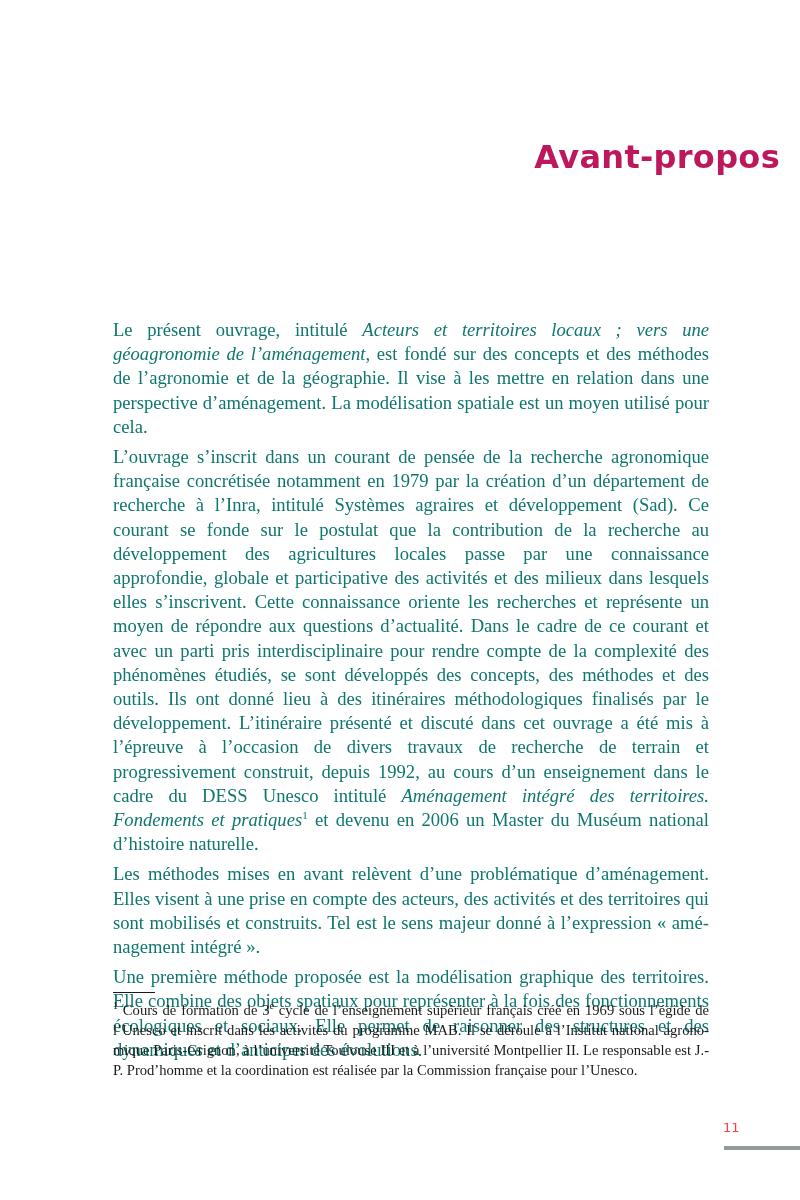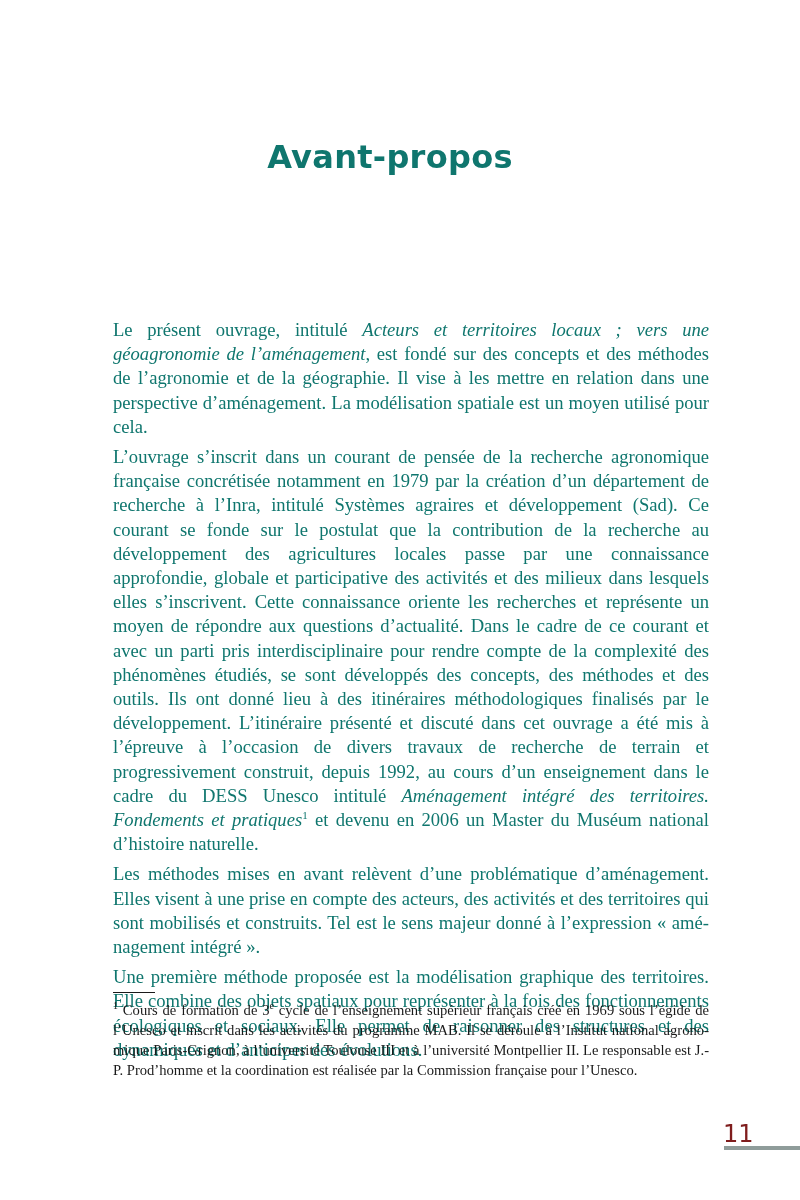--- a/index.html
+++ b/index.html
@@ -11,25 +11,25 @@
       width: 800px;
       height: 1200px;
       position: relative;
       overflow: hidden;
     }
     .page-title {
       position: absolute;
       top: 138px;
       left: 0;
       width: 780px;
-      text-align: center;
+      text-align: right;
       font-family: "DejaVu Sans", sans-serif;
       font-weight: bold;
       font-size: 32px;
-      color: #0f766e;
+      color: #be185d;
       letter-spacing: 0.3px;
       margin: 0;
     }
     .body-text {
       position: absolute;
       top: 318px;
       left: 113px;
       width: 596px;
       font-family: "Liberation Serif", serif;
       font-size: 18.6px;
@@ -72,22 +72,22 @@
     .footnote sup {
       font-size: 10px;
       line-height: 0;
       vertical-align: super;
     }
     .page-number {
       position: absolute;
       top: 1120px;
       left: 723px;
       font-family: "DejaVu Sans", sans-serif;
-      font-size: 24px;
-      color: #7f1d1d;
+      font-size: 13px;
+      color: #ef4444;
     }
     .page-number-bar {
       position: absolute;
       top: 1146px;
       left: 724px;
       width: 76px;
       height: 4px;
       background: #8f9c9a;
     }
   </style>

